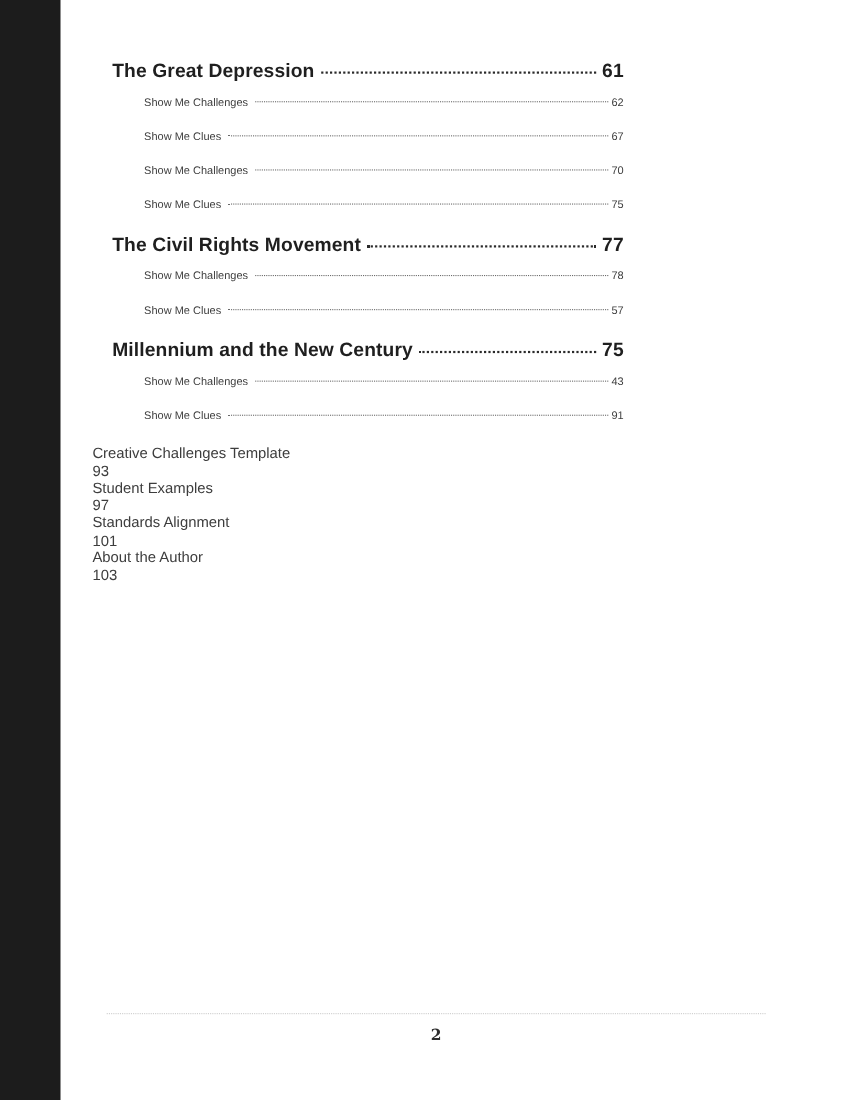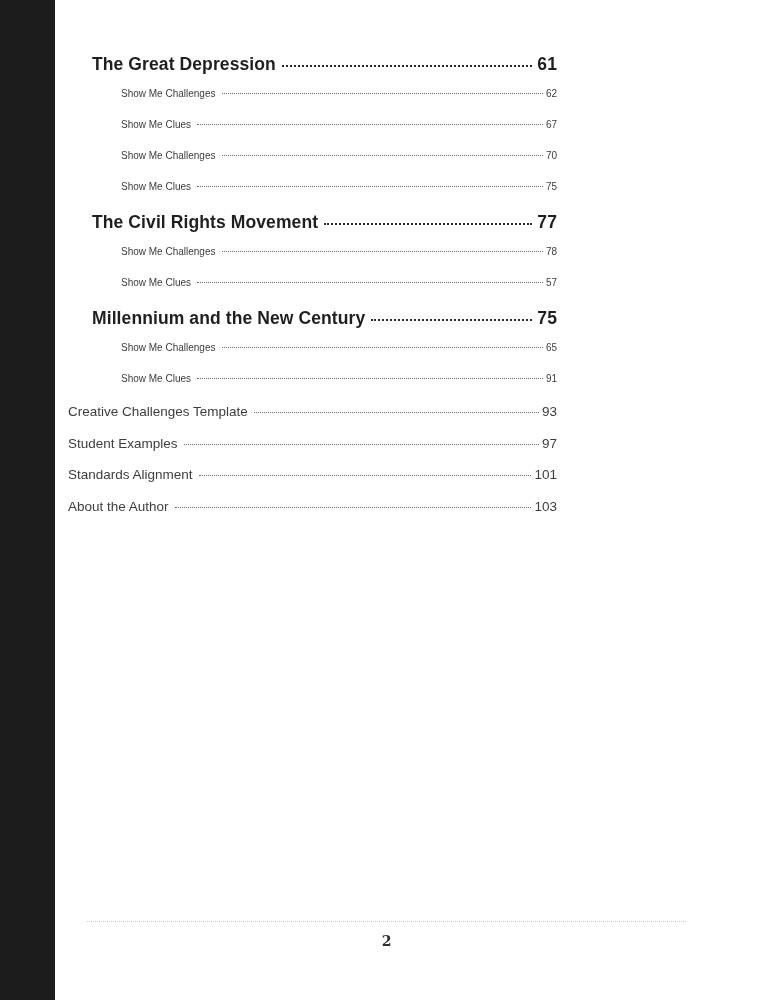--- a/index.html
+++ b/index.html
@@ -19,21 +19,21 @@
   .spine {
     position: absolute;
     left: 0; top: 0;
     width: 55px;
     height: 1000px;
     background: #1c1c1c;
   }
 
   .content {
     position: absolute;
-    left: 55px; top: 0;
+    left: 65px; top: 0;
     width: 594px;
     height: 1000px;
     background: #ffffff;
   }
 
   .toc {
     padding-top: 54px;
     padding-right: 92px; 
   }
 
@@ -56,20 +56,21 @@
     padding-left: 66px;
     font-size: 10px;
     color: #3d3d3d;
   }
 
   .toc-row.level-0 {
     height: 31.5px;
     padding-left: 13px;
     font-size: 13.5px;
     color: #3d3d3d;
+    flex-direction: column;
   }
 
   .toc-title {
     white-space: nowrap;
   }
 
   .leader {
     flex: 1;
     margin: 0 3px 0 6px;
     transform: translateY(-3px);
@@ -157,21 +158,21 @@
         <span class="toc-page">57</span>
       </div>
       <div class="toc-row level-1">
         <span class="toc-title">Millennium and the New Century</span>
         <span class="leader"></span>
         <span class="toc-page">75</span>
       </div>
       <div class="toc-row level-2">
         <span class="toc-title">Show Me Challenges</span>
         <span class="leader"></span>
-        <span class="toc-page">65</span>
+        <span class="toc-page">43</span>
       </div>
       <div class="toc-row level-2">
         <span class="toc-title">Show Me Clues</span>
         <span class="leader"></span>
         <span class="toc-page">91</span>
       </div>
       <div class="toc-row level-0">
         <span class="toc-title">Creative Challenges Template</span>
         <span class="leader"></span>
         <span class="toc-page">93</span>

